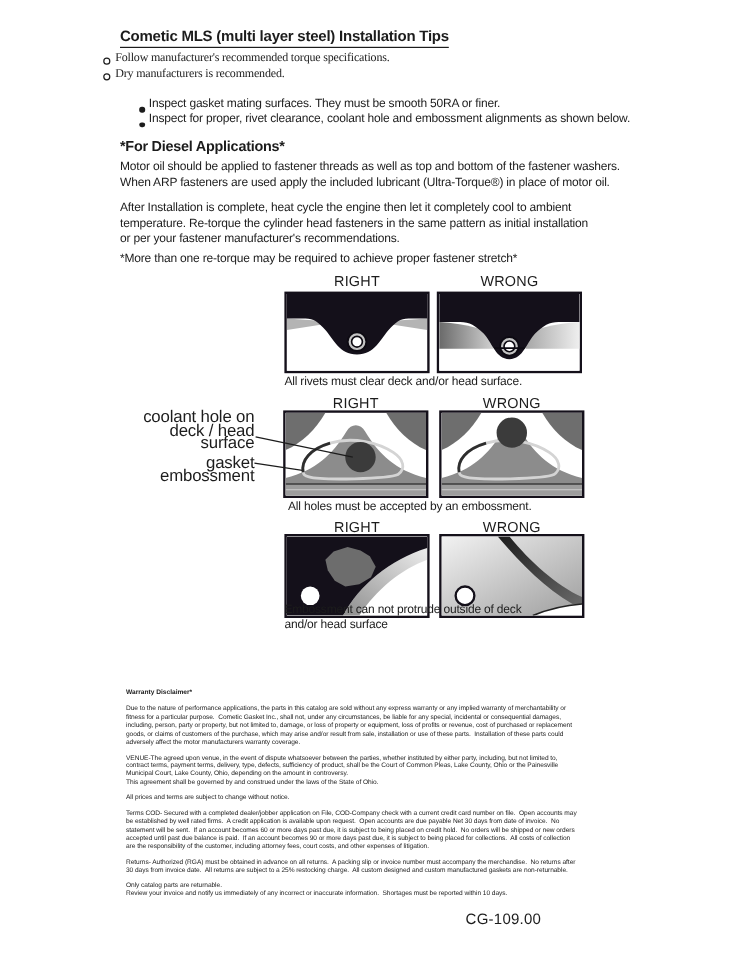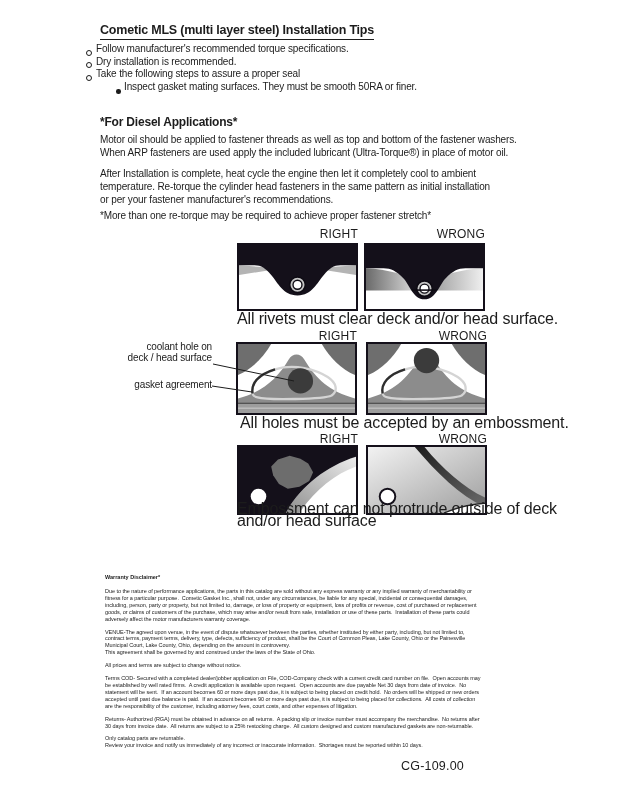--- a/index.html
+++ b/index.html
@@ -10,67 +10,67 @@
     padding-left:36px;
   }
   .abs{position:absolute;}
   
   .title{
     left:100px;top:23px;font-size:12.5px;font-weight:bold;letter-spacing:-0.2px;
     border-bottom:1.5px solid var(--ink,#1c1c1c);padding-bottom:2px;margin:0;
   }
   
   .tips{left:86px;top:43px;list-style:none;margin:0;padding:0;}
-  .tips li{display:flex;align-items:flex-end;line-height:12.6px;font-size:10px;letter-spacing:-0.15px;}
+  .tips li{display:flex;align-items:center;line-height:12.6px;font-size:10px;letter-spacing:-0.15px;font-family:Liberation Serif, serif;}
   .obullet{width:4px;height:4px;border:1px solid var(--ink,#1c1c1c);border-radius:50%;margin:3.5px 4px 0 0;flex:none;}
   .subtips{left:116px;top:81px;list-style:none;margin:0;padding:0;}
   .subtips li{display:flex;align-items:flex-end;line-height:12.6px;font-size:10px;letter-spacing:-0.15px;}
   .fbullet{width:4.5px;height:4.5px;background:var(--ink,#1c1c1c);border-radius:50%;margin:3.5px 3.5px 0 0;flex:none;}
   
   .sec-head{left:100px;top:115px;font-size:12px;font-weight:bold;letter-spacing:-0.2px;}
   .body-p{left:100px;font-size:10px;line-height:13px;letter-spacing:-0.15px;white-space:pre-line;width:460px;}
   
-  .diag-label{font-size:12px;letter-spacing:0.2px;text-align:right;width:121px;color:var(--ink,#1c1c1c);}
+  .diag-label{font-size:12px;letter-spacing:0.2px;text-align:center;width:121px;color:var(--ink,#1c1c1c);}
   .diag-box{width:121px;border:2px solid var(--diagram-black,#14101a);background:#fff;box-sizing:border-box;}
   .diag-box svg{display:block;width:100%;height:100%;}
-  .caption{font-size:16px;line-height:11.5px;letter-spacing:-0.15px;white-space:pre-line;}
-  .anno{font-size:10px;line-height:10.5px;letter-spacing:-0.15px;text-align:right;white-space:pre-line;width:102px;}
+  .caption{font-size:10px;line-height:11.5px;letter-spacing:-0.15px;white-space:pre-line;}
+  .anno{font-size:14px;line-height:10.5px;letter-spacing:-0.15px;text-align:right;white-space:pre-line;width:102px;}
   .leader{pointer-events:none;}
   
   .legal{left:105px;top:574px;width:430px;}
   .legal-h{font-size:5.5px;font-weight:bold;line-height:7px;margin:0 0 7px 0;}
   .legal p{font-size:5.5px;line-height:6.9px;letter-spacing:-0.05px;margin:0 0 6px 0;white-space:pre;}
-  .page-code{left:388px;top:759px;font-size:12.5px;letter-spacing:0.2px;margin-left:13px;}
+  .page-code{left:388px;top:759px;font-size:12.5px;letter-spacing:0.2px;}
 </style>
 </head>
 <body>
 
 <div class="page">
 
   <h1 class="abs title">Cometic MLS (multi layer steel) Installation Tips</h1>
 
   <ul class="abs tips">
     <li>
         <span class="obullet"></span>
         <span>Follow manufacturer's recommended torque specifications.</span>
       </li>
     <li>
         <span class="obullet"></span>
-        <span>Dry installation is recommended.</span>
-      </li>
-    <li>
-        <span class="obullet"></span>
-        <span>Take the following steps to assure a proper seal</span>
+        <span>Dry manufacturers is recommended.</span>
       </li>
   </ul>
 
   <ul class="abs subtips">
     <li>
         <span class="fbullet"></span>
         <span>Inspect gasket mating surfaces.  They must be smooth 50RA or finer.</span>
+      </li>
+    <li>
+        <span class="fbullet"></span>
+        <span>Inspect for proper, rivet clearance, coolant hole and embossment alignments as shown below.</span>
       </li>
   </ul>
 
   <div class="abs sec-head">*For Diesel Applications*</div>
   <div class="abs body-p" style="top:133px">Motor oil should be applied to fastener threads as well as top and bottom of the fastener washers.
 When ARP fasteners are used apply the included lubricant (Ultra-Torque®) in place of motor oil.</div>
   <div class="abs body-p" style="top:167px">After Installation is complete, heat cycle the engine then let it completely cool to ambient
 temperature. Re-torque the cylinder head fasteners in the same pattern as initial installation
 or per your fastener manufacturer's recommendations.</div>
   <div class="abs body-p" style="top:209px">*More than one re-torque may be required to achieve proper fastener stretch*</div>
@@ -109,21 +109,21 @@
       <line x1="47" y1="46.5" x2="73" y2="46.5" stroke="#0d0a12" stroke-width="1.6"></line>
     </svg>
   </div>
   <div class="abs caption" style="left:237px;top:313px">All rivets must clear deck and/or head surface.</div>
 
   <div class="abs diag-label" style="left:236px;top:329px">RIGHT</div>
   <div class="abs diag-label" style="left:366px;top:329px">WRONG</div>
 
   <div class="abs anno" style="left:110px;top:342px">coolant hole on
 deck / head surface</div>
-  <div class="abs anno" style="left:110px;top:380px">gasket agreement</div>
+  <div class="abs anno" style="left:110px;top:380px">gasket embossment</div>
 
   <div class="abs diag-box" style="left:236px;top:342px;height:73px">
     <svg viewBox="0 0 120 71" preserveAspectRatio="none">
       <rect width="120" height="71" fill="#ffffff"></rect>
       <path d="M0,0 H34 C26,14 14,26 0,32 Z" fill="#6e6e6e"></path>
       <path d="M120,0 H86 C94,14 106,26 120,32 Z" fill="#6e6e6e"></path>
       <path d="M0,71 V56 C26,49 40,36 52,16 C56,9 64,9 68,16 C80,36 94,49 120,56 V71 Z" fill="var(--gray-mid,#8c8c8c)"></path>
       <rect x="0" y="61" width="120" height="10" fill="#9d9d9d"></rect>
       <line x1="0" y1="61" x2="120" y2="61" stroke="#3c3c3c" stroke-width="1.2"></line>
       <line x1="0" y1="66" x2="120" y2="66" stroke="#cfcfcf" stroke-width="1"></line>

